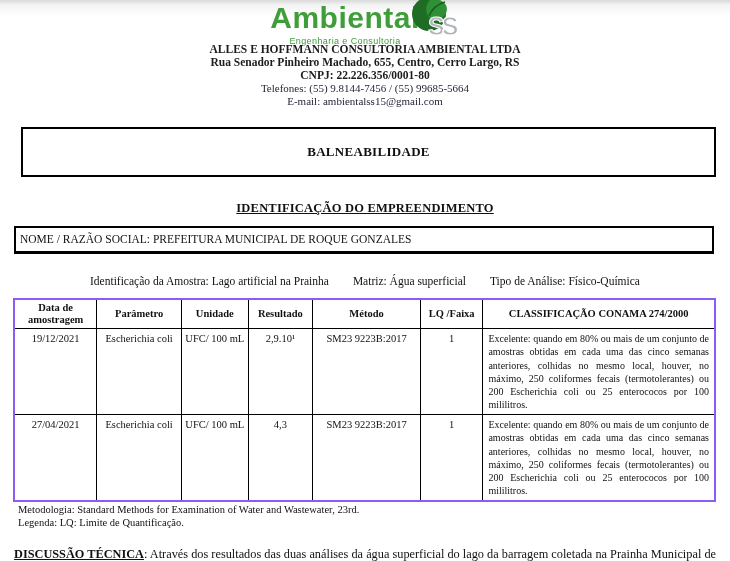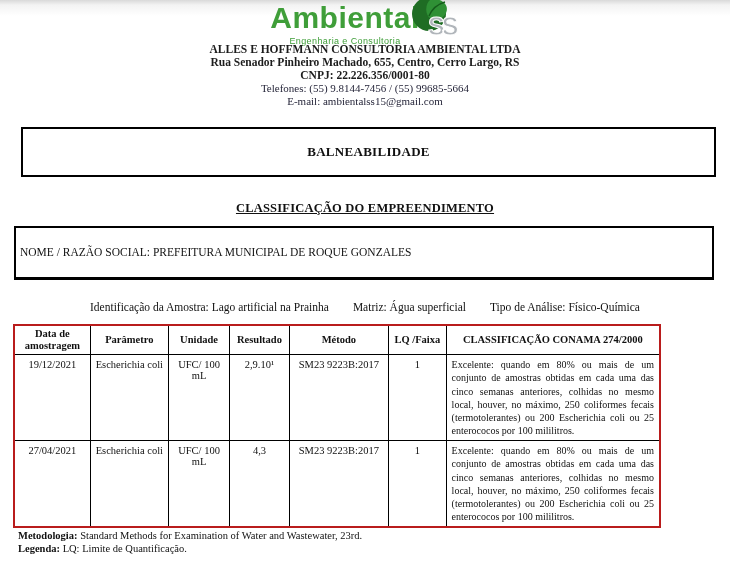--- a/index.html
+++ b/index.html
@@ -44,50 +44,50 @@
     margin-top:24px; text-align:center;
     font-weight:bold; font-size:12.5px;
     text-decoration:underline; letter-spacing:0.2px;
   }
 
   
   .id-table {
     width:700px; margin:10px 16px 0 14px;
     border:2px solid #000;
   }
-  .id-row { font-size:11.5px; line-height:15px; padding:17px 4px; }
+  .id-row { font-size:11.5px; line-height:15px; padding:4px 4px; }
   .id-row:first-child { border-bottom:1px solid #000; }
 
   
   .sample-line { margin-top:21px; text-align:center; font-size:11.5px; }
   .sample-line .lbl { font-weight:normal; }
   .sample-line .grp { margin:0 12px; white-space:nowrap; }
 
   
   table.results {
-    width:648px; margin:11px 14px 0 13px;
-    border-collapse:collapse; border:2px solid #b91c1c;
+    width:703px; margin:11px 14px 0 13px;
+    border-collapse:collapse; border:2px solid #8b5cf6;
     table-layout:fixed;
   }
   table.results th, table.results td {
     border:1px solid #000;
     font-size:10.5px;
     padding:2px 3px;
     text-align:center;
     vertical-align:top;
   }
   table.results th { font-weight:bold; height:28px; vertical-align:middle; line-height:1.15; }
   table.results td { height:60px; padding-top:4px; }
   table.results td.classif {
     text-align:justify; font-size:10px; line-height:1.32; padding:3px 5px;margin-left:8px;
   }
 
   
   .notes { margin:2px 14px 0 18px; font-size:10.5px; line-height:12.5px; }
-  .notes .lbl { font-weight:bold; }
+  .notes .lbl { font-weight:normal; }
 
   
   .discussion {
     margin:17px 14px 0 14px;
     font-size:12.3px; line-height:17px; text-align:justify;
   }
   .discussion .head { font-weight:bold; text-decoration:underline; }
 </style>
 </head>
 <body>
@@ -111,21 +111,21 @@
     <div class="hline">Rua Senador Pinheiro Machado, 655, Centro, Cerro Largo, RS</div>
     <div class="hline">CNPJ: 22.226.356/0001-80</div>
     <div class="hline plain">Telefones: (55) 9.8144-7456 / (55) 99685-5664</div>
     <div class="hline plain">E-mail: ambientalss15@gmail.com</div>
   </div>
 
   <div class="title-box">
     <span>BALNEABILIDADE</span>
   </div>
 
-  <div class="section-heading">CLASSIFICAÇÃO DO EMPREENDIMENTO</div>
+  <div class="section-heading">IDENTIFICAÇÃO DO EMPREENDIMENTO</div>
 
   <div class="id-table">
     <div class="id-row">NOME / RAZÃO SOCIAL: PREFEITURA MUNICIPAL DE ROQUE GONZALES</div>
   </div>
 
   <div class="sample-line">
     <span class="grp"><span class="lbl">Identificação da Amostra:</span> <span>Lago artificial na Prainha</span></span><span class="grp"><span class="lbl">Matriz:</span> <span>Água superficial</span></span><span class="grp"><span class="lbl">Tipo de Análise:</span> <span>Físico-Química</span></span>
   </div>
 
   <table class="results">

